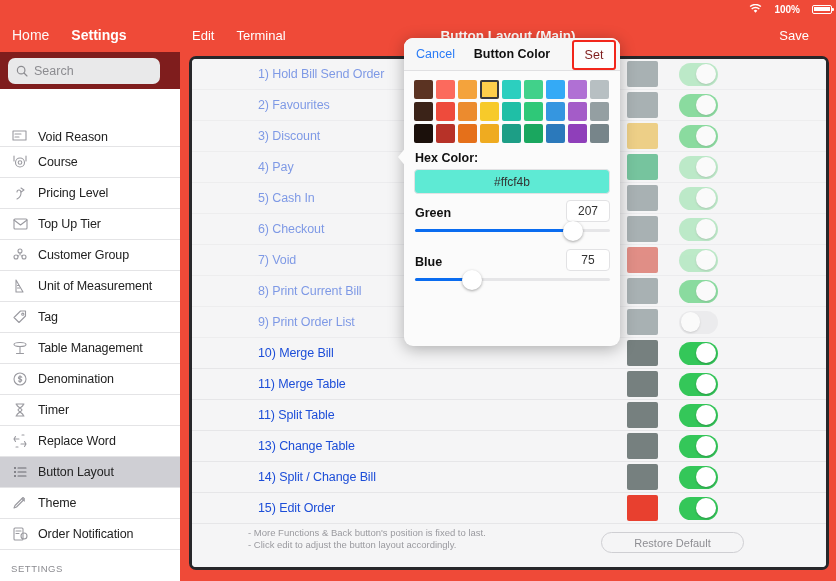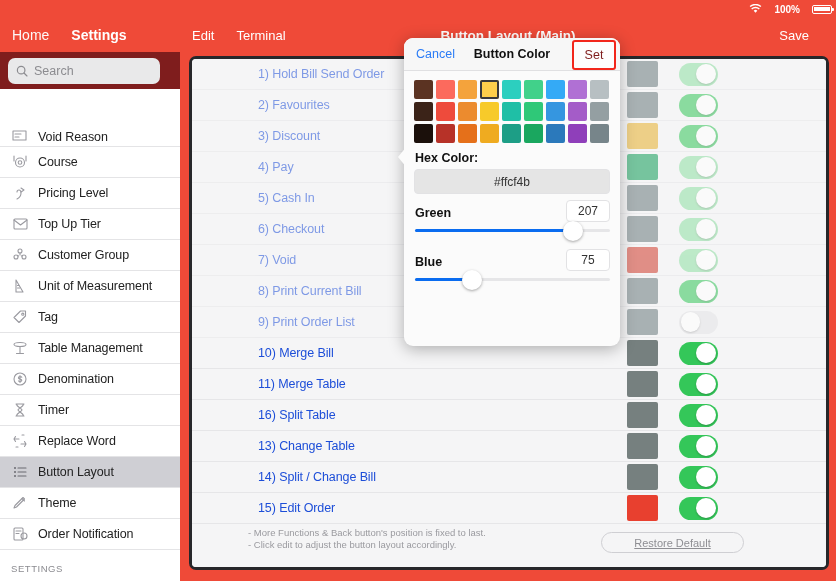--- a/index.html
+++ b/index.html
@@ -129,21 +129,21 @@
 
   .card-footer { position: absolute; left: 0; right: 0; bottom: 0; height: 44px; }
   .foot-note {
     position: absolute; left: 56px; top: 4px;
     font-size: 9.5px; color: #9a9a9f; line-height: 12px;
   }
   .restore-btn {
     position: absolute; left: 409px; top: 9px; width: 143px; height: 21px;
     border: 1px solid #cfcfd3; border-radius: 11px; background: #f5f5f6;
     display: flex; align-items: center; justify-content: center;
-    font-size: 11px; color: #8e8e93; text-decoration: underline;
+    font-size: 11px; color: #8e8e93;
   }
 
   
   .dimmed { opacity: .55; }
 
   
   .modal {
     position: absolute; left: 404px; top: 38px; width: 216px; height: 308px;
     background: #fbfbfb; border-radius: 9px;
     box-shadow: 0 3px 16px rgba(0,0,0,.30);
@@ -169,21 +169,21 @@
     display: grid; grid-template-columns: repeat(9, 19px);
     gap: 3px; padding: 9px 0 0 10px;
   }
   .sw {
     width: 19px; height: 19px; border-radius: 2px;
   }
   .sw.selected { box-shadow: 0 0 0 2px #3a3a3c inset; }
 
   .hex-lbl { margin: 8px 0 0 11px; font-size: 12.5px; color: #111; font-weight: 600; }
   .hex-field {
-    margin: 4px 10px 0 10px; height: 25px; background: #e5e5e5;
+    margin: 4px 10px 0 10px; height: 25px; background: #5eead4;
     border: 1px solid #e2e2e4; border-radius: 4px;
     display: flex; align-items: center; justify-content: center;
     font-size: 12px; color: #333;
   }
 
   .slider-block { margin: 6px 10px 0 10px; position: relative; height: 43px; }
   .sl-name {
     position: absolute; left: 1px; top: 6px; font-size: 12.5px;
     font-weight: 600; color: #111;
   }
@@ -313,21 +313,21 @@
             </span>
           </div>
           <div class="btn-row">
             <span class="br-name">11) Merge Table</span>
             <span class="br-swatch" style="background:#76807f"></span>
             <span class="br-toggle">
               <i></i>
             </span>
           </div>
           <div class="btn-row">
-            <span class="br-name">16) Split Table</span>
+            <span class="br-name">11) Split Table</span>
             <span class="br-swatch" style="background:#76807f"></span>
             <span class="br-toggle">
               <i></i>
             </span>
           </div>
           <div class="btn-row">
             <span class="br-name">13) Change Table</span>
             <span class="br-swatch" style="background:#76807f"></span>
             <span class="br-toggle">
               <i></i>

